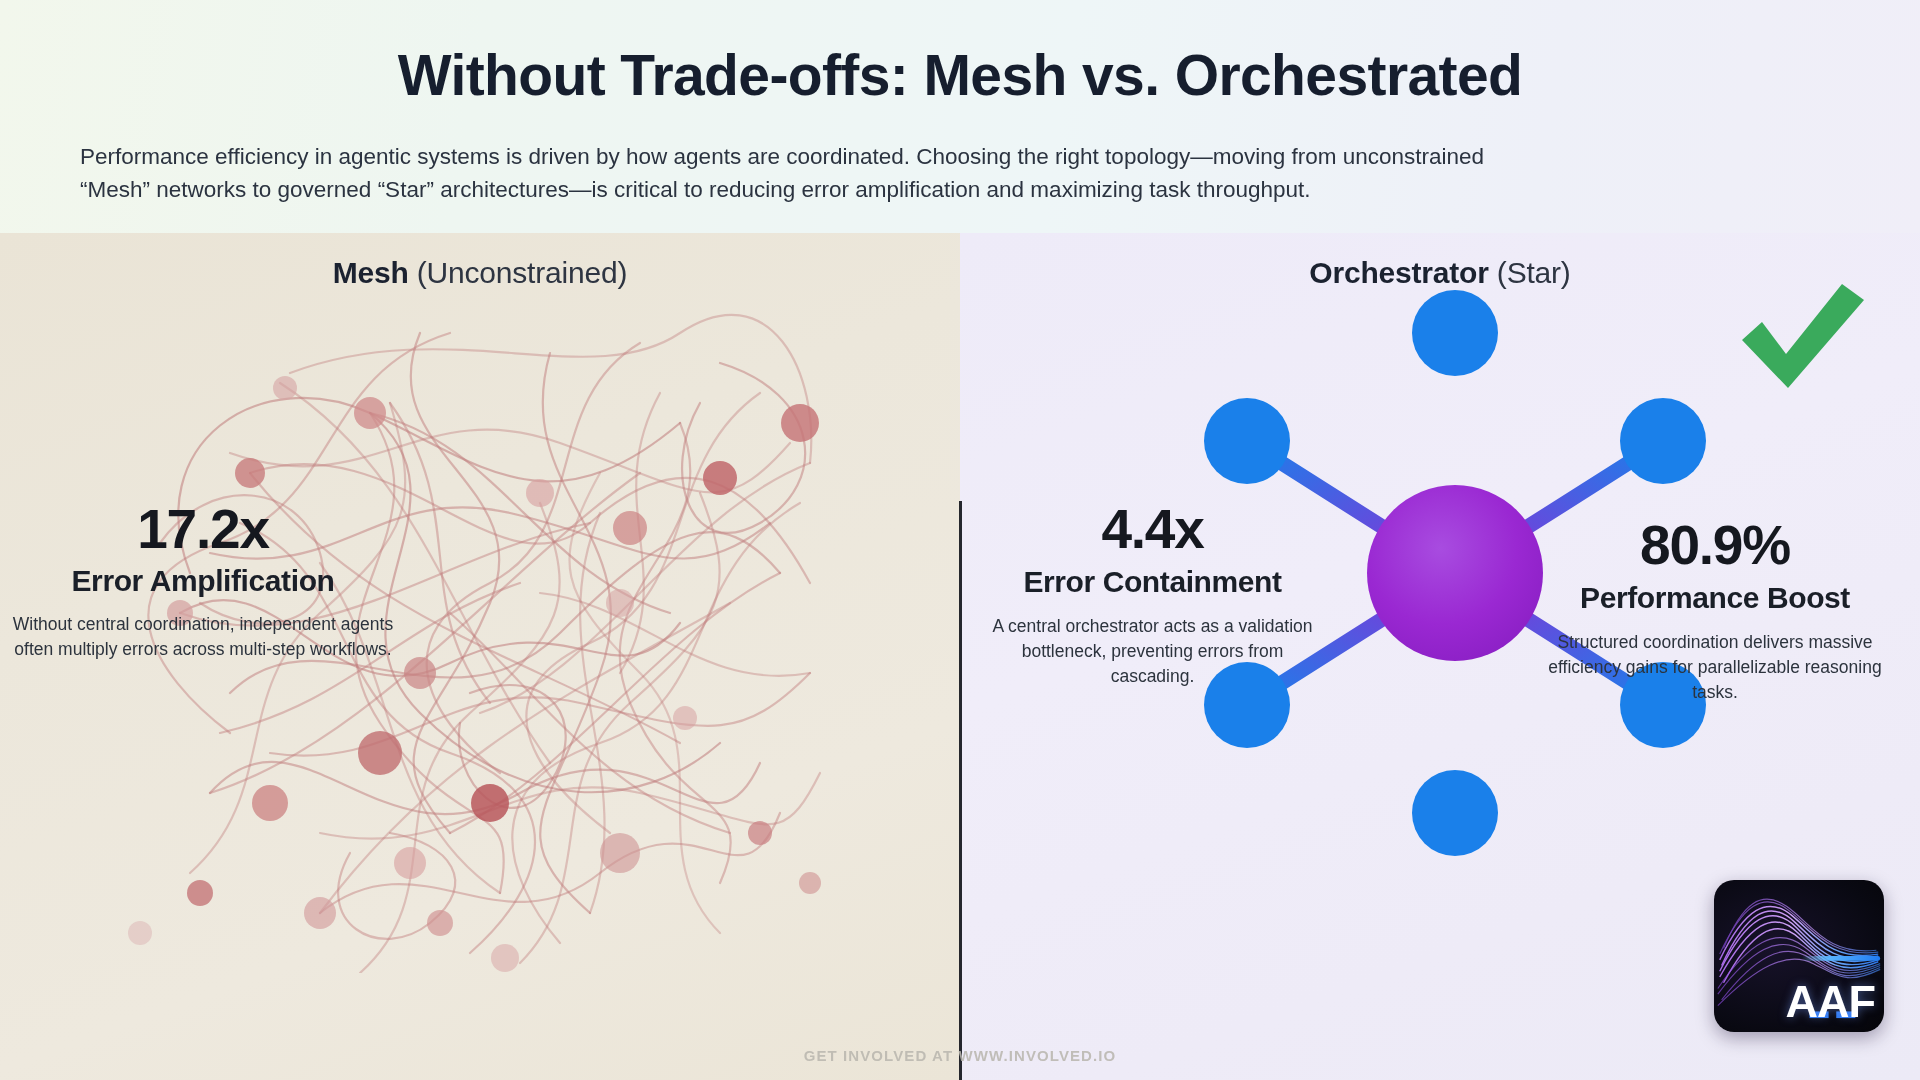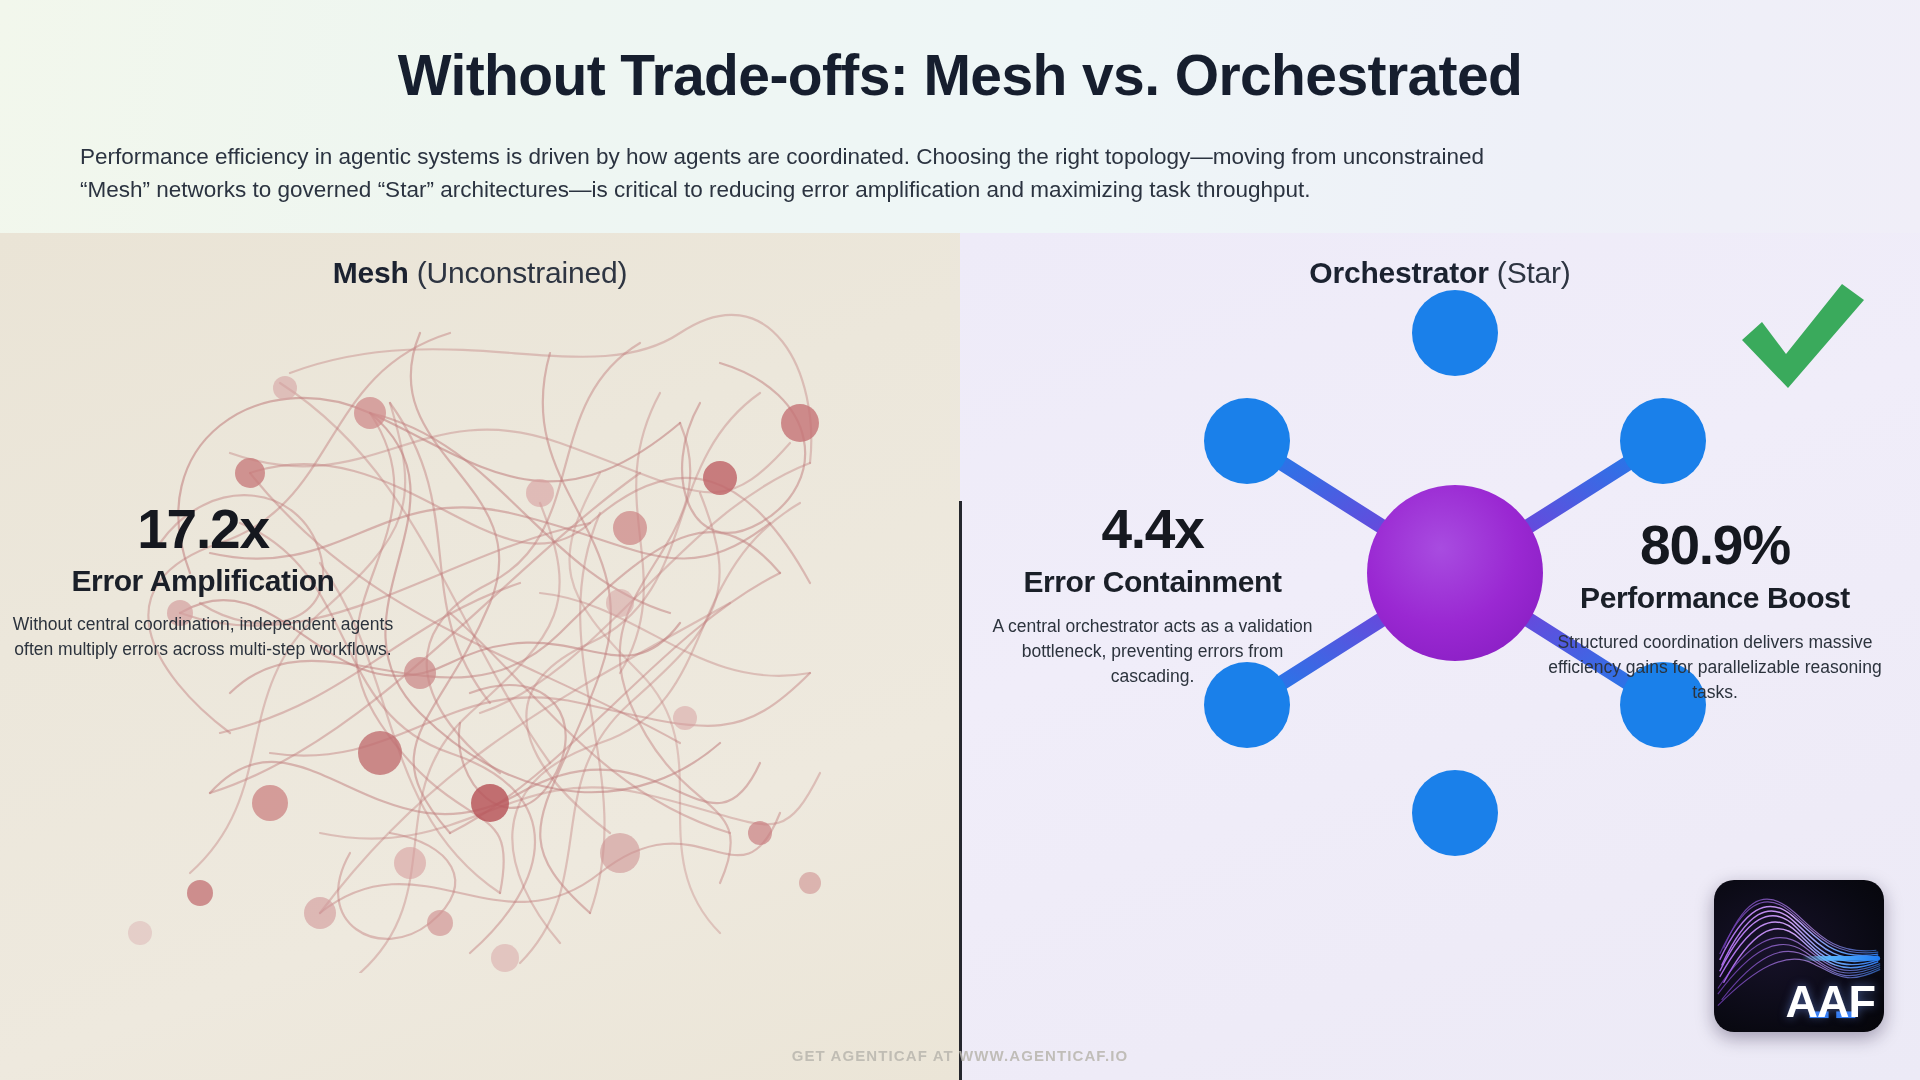--- a/index.html
+++ b/index.html
@@ -273,21 +273,21 @@
       <div class="stat stat-boost">
         <div class="num">80.9%</div>
         <div class="lbl">Performance Boost</div>
         <div class="desc">Structured coordination delivers massive efficiency gains for parallelizable reasoning tasks.</div>
       </div>
     </div>
 
     <div class="divider"></div>
   </div>
 
-  <div class="footer">GET AGENTICAF AT WWW.AGENTICAF.IO</div>
+  <div class="footer">GET INVOLVED AT WWW.INVOLVED.IO</div>
 
   <div class="logo">
     <svg viewBox="0 0 178 152" xmlns="http://www.w3.org/2000/svg">
       <defs>
         <linearGradient id="wv" x1="0" y1="0" x2="1" y2="0">
           <stop offset="0%" stop-color="#b06ff0"></stop>
           <stop offset="45%" stop-color="#d6a8ff"></stop>
           <stop offset="75%" stop-color="#6aa9ff"></stop>
           <stop offset="100%" stop-color="#2f7bf0"></stop>
         </linearGradient>

